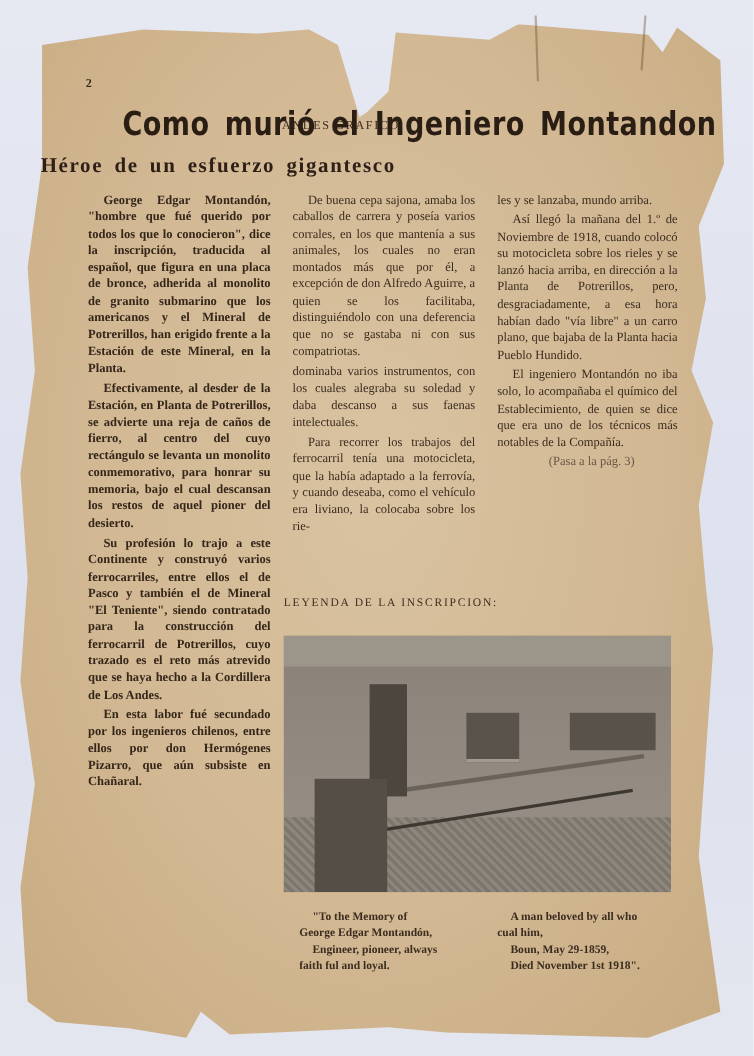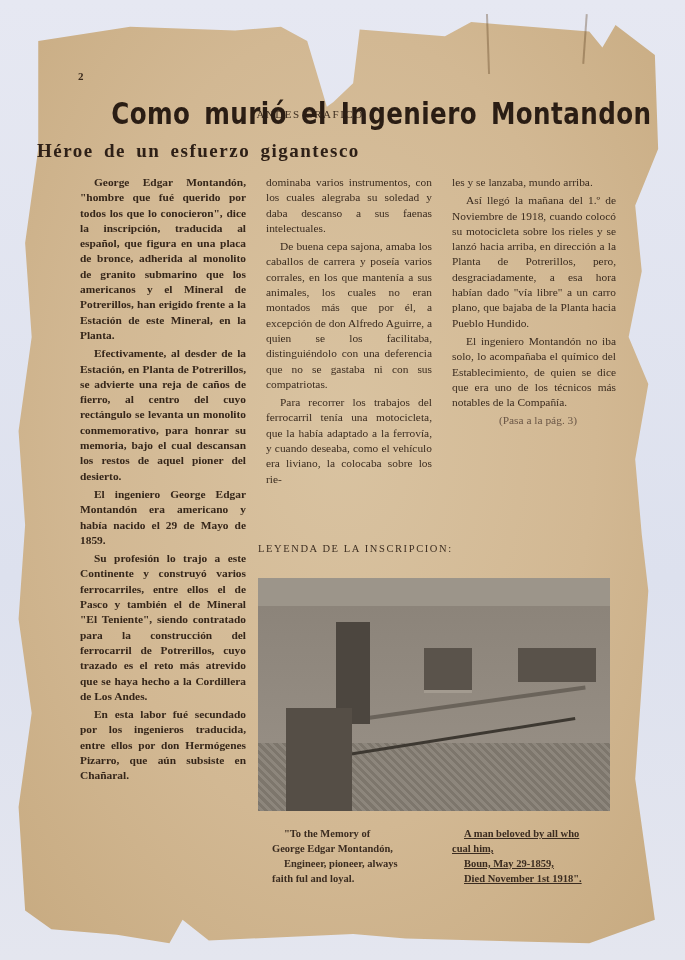--- a/index.html
+++ b/index.html
@@ -68,48 +68,47 @@
     .photo .base { position:absolute; left:28px; top:130px; width:66px; height:103px; background:#554e46; }
     .photo .ledge { position:absolute; left:60px; top:145px; width:270px; height:4px; background:#6a635a; transform: rotate(-8deg); transform-origin:left; }
     .photo .plaque1 { position:absolute; left:166px; top:70px; width:48px; height:42px; background:#5a534b; border-bottom:3px solid #a39b90; }
     .photo .plaque2 { position:absolute; left:260px; top:70px; width:78px; height:34px; background:#59524a; }
     .photo .rail { position:absolute; left:90px; top:175px; width:230px; height:3px; background:#3d3831; transform: rotate(-9deg); transform-origin:left; }
     .cap {
       position:absolute; top: 826px;
       font-family: "Liberation Serif", serif; font-size: 10.5px; line-height: 15px; color:#3b2c20; font-weight: bold;
     }
     .cap-left { left: 272px; width: 168px; }
-    .cap-right { left: 452px; width: 170px; text-decoration: underline; }
+    .cap-right { left: 452px; width: 170px; }
     .cap div { white-space: nowrap; }
     .cap .ind { padding-left: 12px; }
   </style>
 </head>
 <body>
 
 <div class="page"></div>
 <div class="tear" style="left:487px;top:14px;height:60px;transform:rotate(-2deg);"></div>
 <div class="tear" style="left:584px;top:14px;height:50px;transform:rotate(4deg);"></div>
 
 <div class="page-num">2</div>
 <div class="mag-title">ANDES GRAFICO</div>
 
 <div class="headline">Como murió el Ingeniero Montandon</div>
 <div class="subhead">Héroe de un esfuerzo gigantesco</div>
 
 <div class="col col1">
   <p>George Edgar Montandón, "hombre que fué querido por todos los que lo conocieron", dice la inscripción, traducida al español, que figura en una placa de bronce, adherida al monolito de granito submarino que los americanos y el Mineral de Potrerillos, han erigido frente a la Estación de este Mineral, en la Planta.</p>
   <p>Efectivamente, al desder de la Estación, en Planta de Potrerillos, se advierte una reja de caños de fierro, al centro del cuyo rectángulo se levanta un monolito conmemorativo, para honrar su memoria, bajo el cual descansan los restos de aquel pioner del desierto.</p>
-  <p>El ingeniero George Edgar Montandón era americano y había nacido el 29 de Mayo de 1859.</p>
   <p>Su profesión lo trajo a este Continente y construyó varios ferrocarriles, entre ellos el de Pasco y también el de Mineral "El Teniente", siendo contratado para la construcción del ferrocarril de Potrerillos, cuyo trazado es el reto más atrevido que se haya hecho a la Cordillera de Los Andes.</p>
-  <p>En esta labor fué secundado por los ingenieros traducida, entre ellos por don Hermógenes Pizarro, que aún subsiste en Chañaral.</p>
+  <p>En esta labor fué secundado por los ingenieros chilenos, entre ellos por don Hermógenes Pizarro, que aún subsiste en Chañaral.</p>
 </div>
 
 <div class="col col2">
+  <p>De buena cepa sajona, amaba los caballos de carrera y poseía varios corrales, en los que mantenía a sus animales, los cuales no eran montados más que por él, a excepción de don Alfredo Aguirre, a quien se los facilitaba, distinguiéndolo con una deferencia que no se gastaba ni con sus compatriotas.</p>
   <p style="text-indent:0">dominaba varios instrumentos, con los cuales alegraba su soledad y daba descanso a sus faenas intelectuales.</p>
-  <p>De buena cepa sajona, amaba los caballos de carrera y poseía varios corrales, en los que mantenía a sus animales, los cuales no eran montados más que por él, a excepción de don Alfredo Aguirre, a quien se los facilitaba, distinguiéndolo con una deferencia que no se gastaba ni con sus compatriotas.</p>
   <p>Para recorrer los trabajos del ferrocarril tenía una motocicleta, que la había adaptado a la ferrovía, y cuando deseaba, como el vehículo era liviano, la colocaba sobre los rie-</p>
 </div>
 
 <div class="col col3">
   <p style="text-indent:0">les y se lanzaba, mundo arriba.</p>
   <p>Así llegó la mañana del 1.º de Noviembre de 1918, cuando colocó su motocicleta sobre los rieles y se lanzó hacia arriba, en dirección a la Planta de Potrerillos, pero, desgraciadamente, a esa hora habían dado "vía libre" a un carro plano, que bajaba de la Planta hacia Pueblo Hundido.</p>
   <p>El ingeniero Montandón no iba solo, lo acompañaba el químico del Establecimiento, de quien se dice que era uno de los técnicos más notables de la Compañía.</p>
   <p class="pasa">(Pasa a la pág. 3)</p>
 </div>
 

